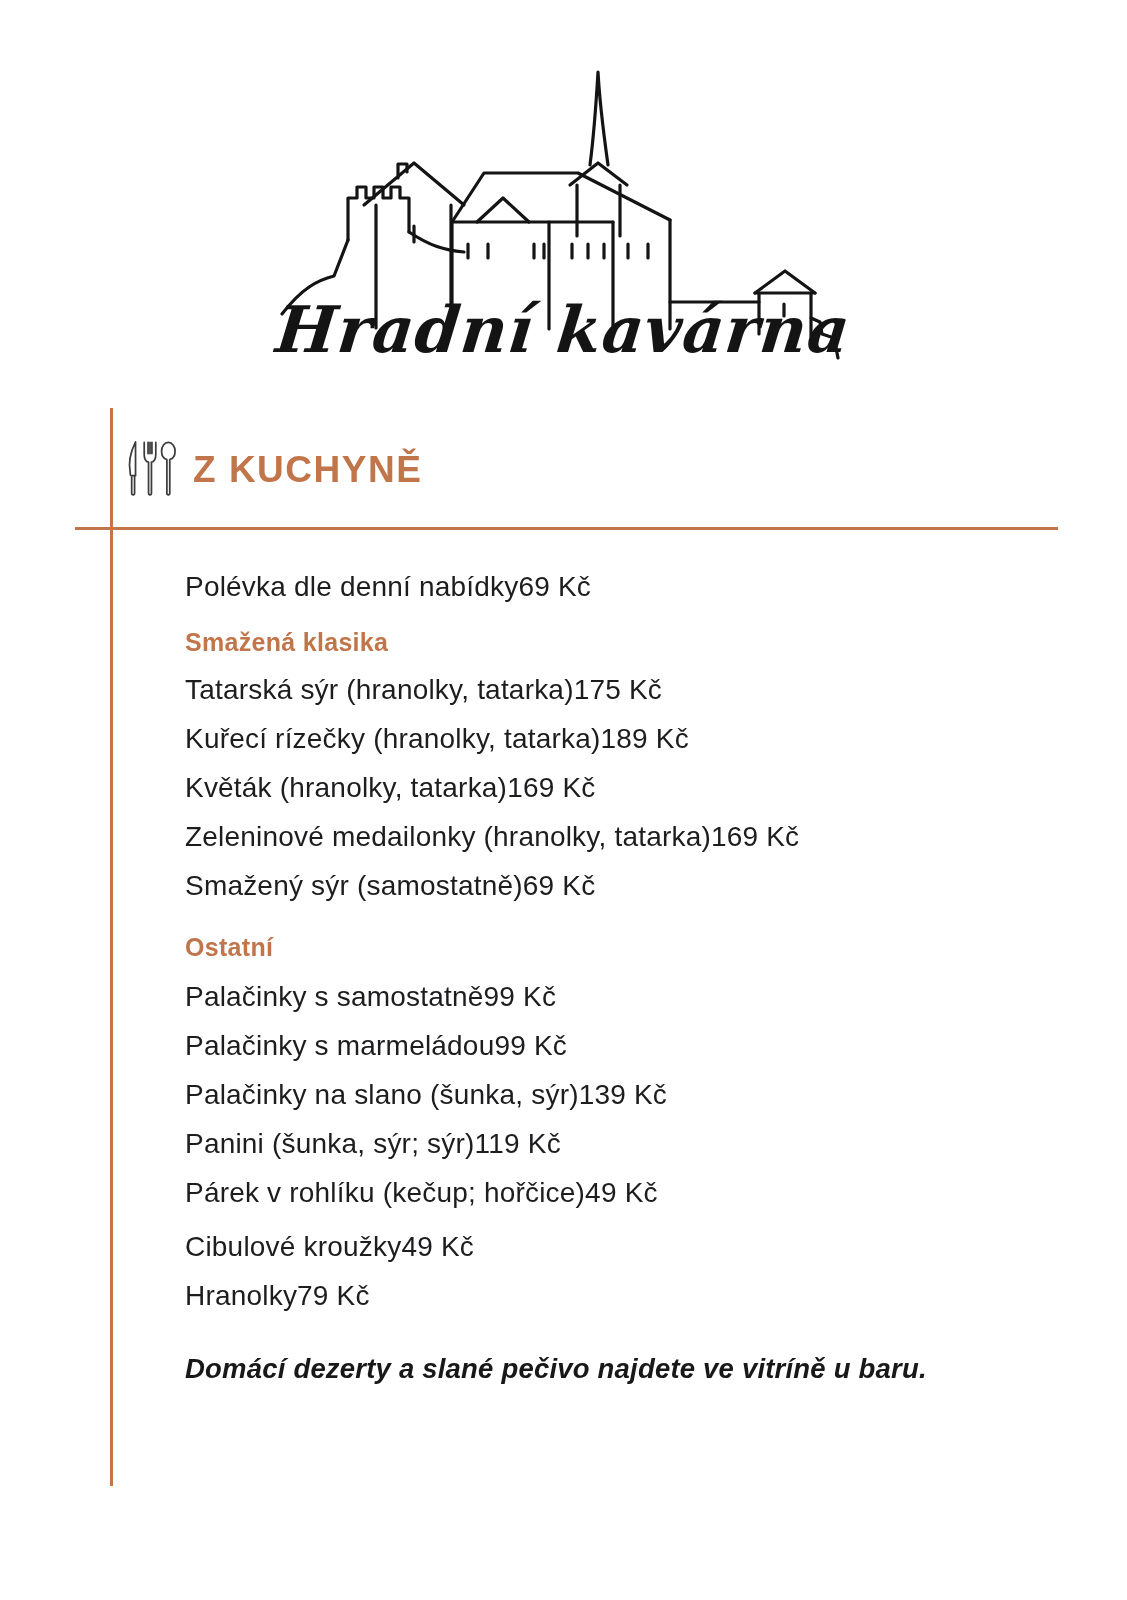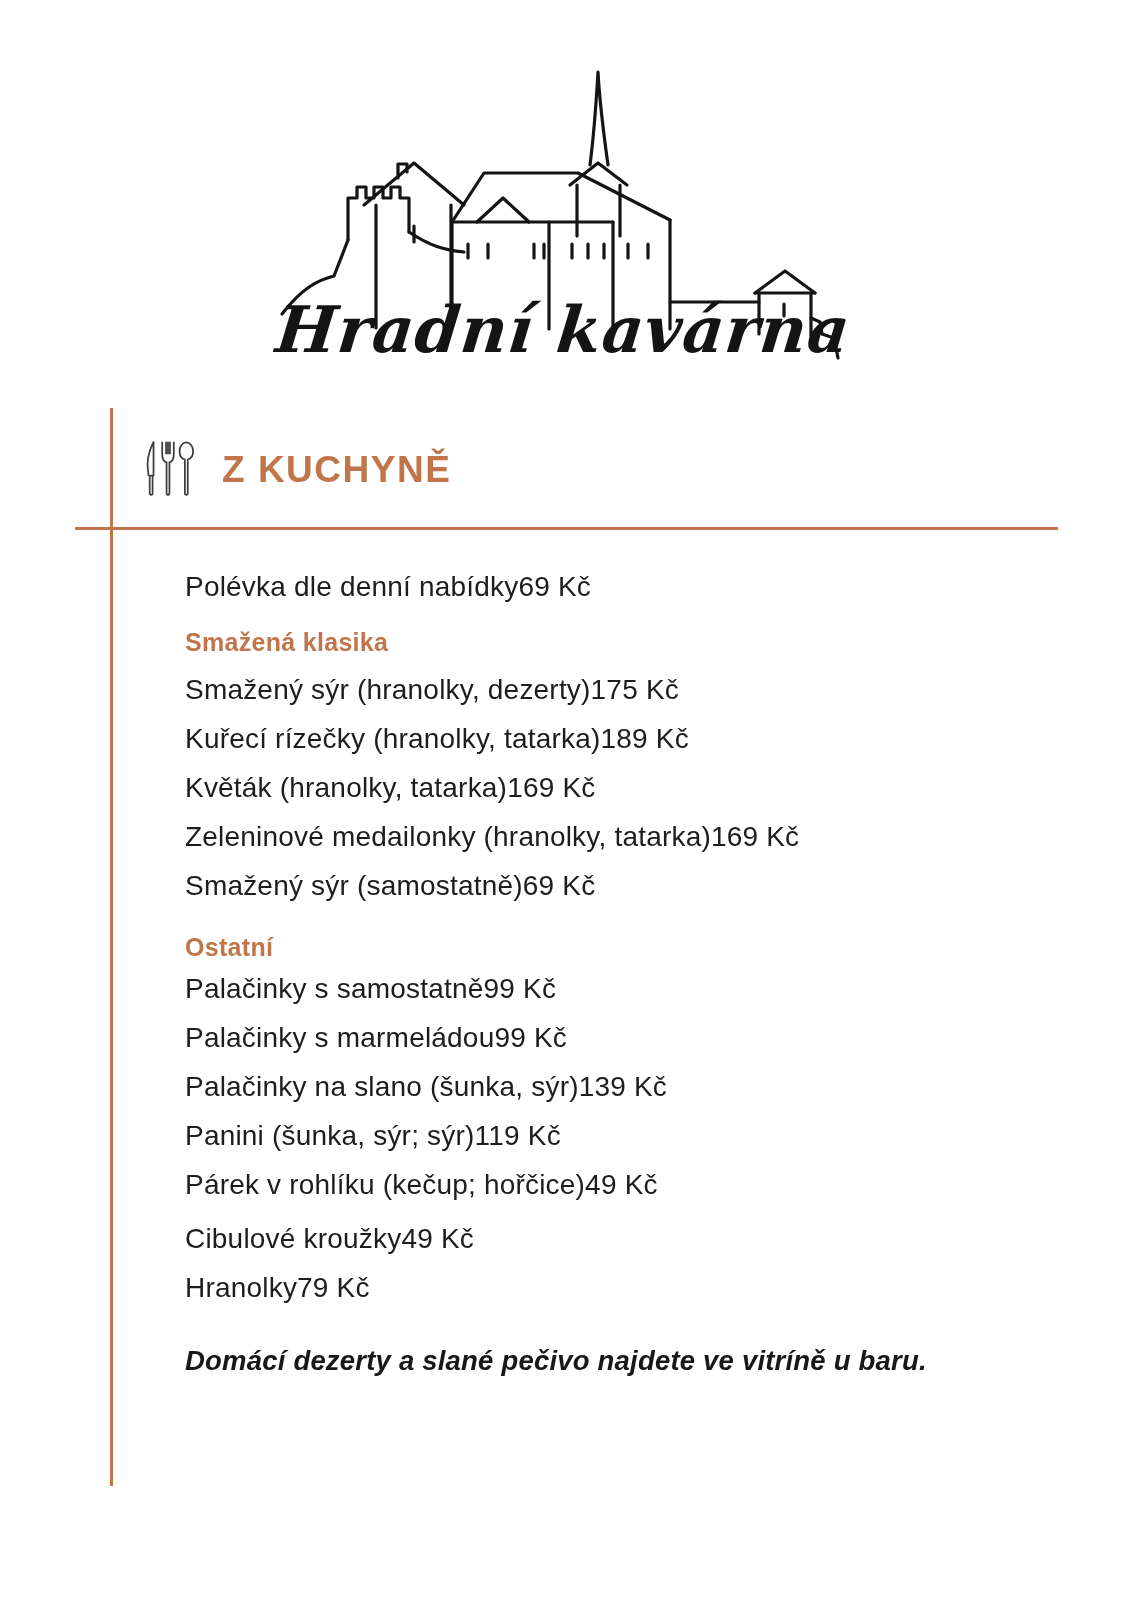--- a/index.html
+++ b/index.html
@@ -17,33 +17,33 @@
     font-size:64px;color:#141414;
     transform:skewX(-6deg);
     letter-spacing:1px;
   }
 
   
   .vline{position:absolute;left:110px;top:408px;width:3px;height:1078px;background:#c1754a;}
   .hline{position:absolute;left:75px;top:527px;width:983px;height:3px;background:#c1754a;}
 
   
-  .kitchen-header{position:absolute;left:141px;top:438px;display:flex;align-items:center;gap:27px;}
+  .kitchen-header{position:absolute;left:123px;top:438px;display:flex;align-items:center;gap:16px;}
   .kitchen-title{
     font-size:37px;font-weight:700;color:#c1754a;letter-spacing:1.5px;
   }
 
   
   .menu{position:absolute;left:185px;top:570px;width:746px;}
   .row{display:flex;justify-content:flex-start;align-items:baseline;
        height:34px;line-height:34px;margin-bottom:15px;
        font-size:28px;color:#1d1d1f;letter-spacing:0.2px;}
   .item-price{white-space:nowrap;text-align:right;}
   .group-heading{font-size:25px;font-weight:700;color:#c1754a;line-height:46px;margin:12px 0 8px 0;letter-spacing:0.3px;}
-  .group-heading.second{margin-top:21px;margin-bottom:2px;}
+  .group-heading.second{margin-top:21px;margin-bottom:10px;}
   .extras{margin-top:20px;}
   .menu-footer{margin-top:40px;font-size:27.5px;font-weight:700;color:#181818;letter-spacing:0.2px;font-style:italic;}
 </style>
 </head>
 <body>
 
 <div class="page">
 
   <div class="logo-wrap">
     <svg width="580" height="330" viewBox="0 0 580 330" fill="none" stroke="#141414" stroke-width="3.2" stroke-linecap="round" stroke-linejoin="round">
@@ -116,21 +116,21 @@
   <div class="menu">
 
     <div class="row">
       <span class="item-name">Polévka dle denní nabídky</span>
       <span class="item-price">69 Kč</span>
     </div>
 
     <div class="group-heading">Smažená klasika</div>
 
     <div class="row">
-      <span class="item-name">Smažený sýr (hranolky, dezerty)</span>
+      <span class="item-name">Tatarská sýr (hranolky, tatarka)</span>
       <span class="item-price">175 Kč</span>
     </div>
     <div class="row">
       <span class="item-name">Kuřecí rízečky (hranolky, tatarka)</span>
       <span class="item-price">189 Kč</span>
     </div>
     <div class="row">
       <span class="item-name">Květák (hranolky, tatarka)</span>
       <span class="item-price">169 Kč</span>
     </div>

